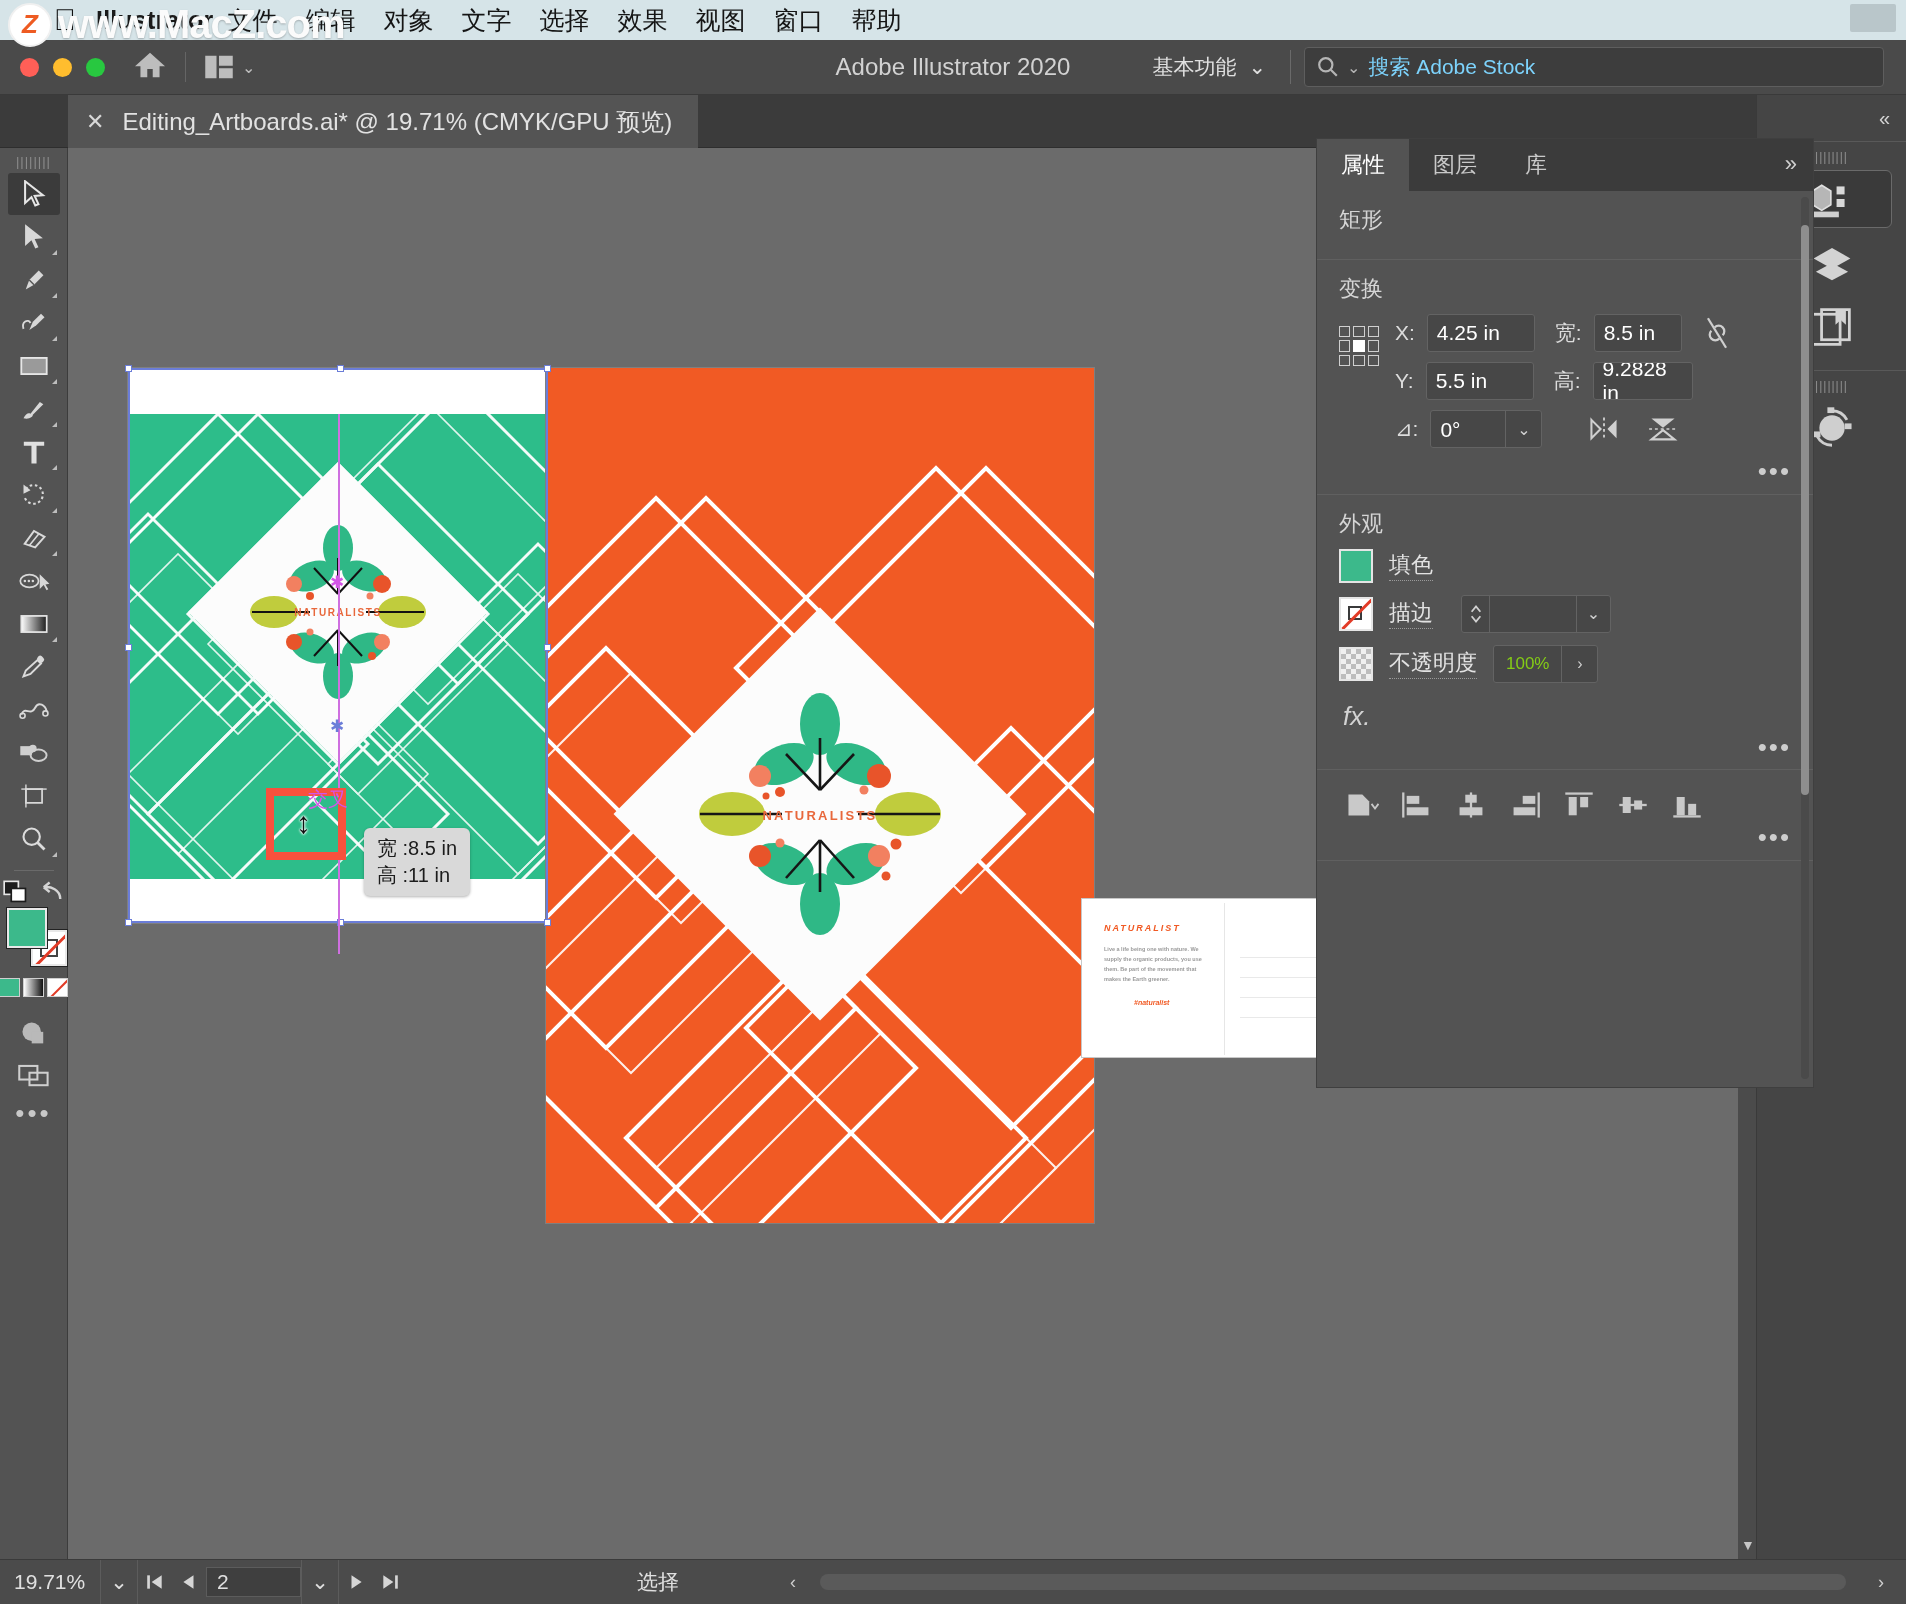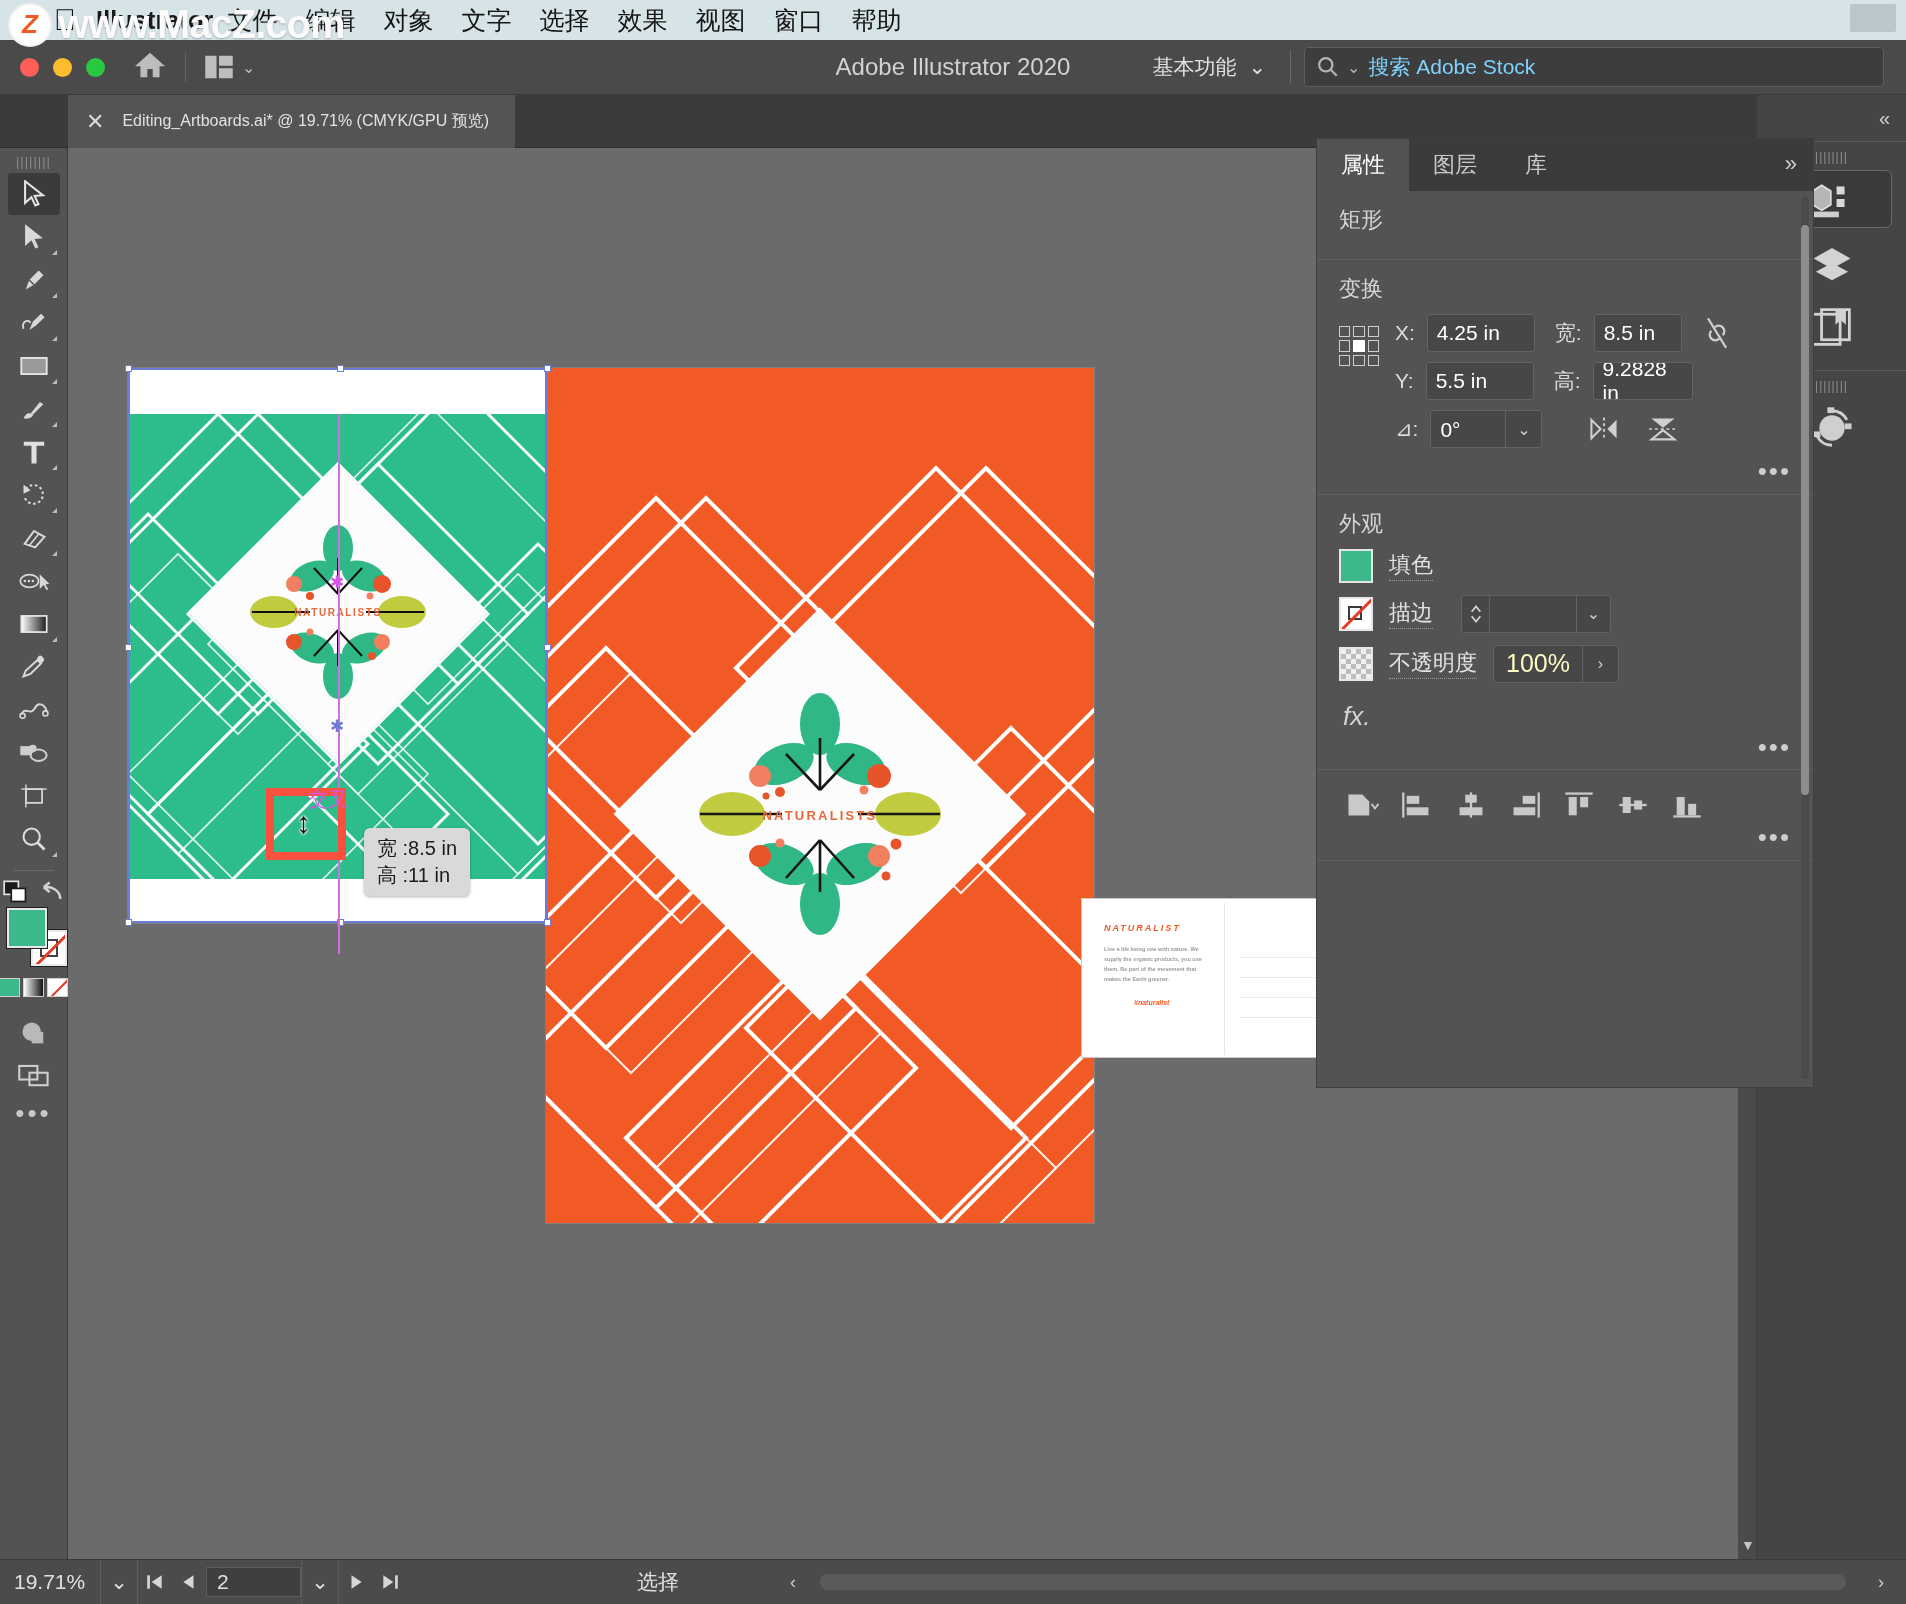--- a/index.html
+++ b/index.html
@@ -87,21 +87,21 @@
   .doc-tabbar {
     position: absolute; top: 95px; left: 0; width: 1906px; height: 53px;
     background: #3b3b3b; border-bottom: 1px solid #2e2e2e; z-index: 18;
   }
   .doc-tab {
     position: absolute; left: 68px; top: 0; height: 53px;
     background: #545454; display: flex; align-items: center;
     padding: 0 26px 0 18px; gap: 18px;
   }
   .doc-tab .x { font-size: 22px; color: #d8d8d8; }
-  .doc-tab .label { font-size: 16px; color: #e2e2e2; white-space: nowrap; }
+  .doc-tab .label { font-size: 24px; color: #e2e2e2; white-space: nowrap; }
 
   
   .toolpanel {
     position: absolute; top: 148px; left: 0; width: 68px; bottom: 45px;
     background: #535353; border-right: 1px solid #3c3c3c;
     display: flex; flex-direction: column; align-items: center;
     padding-top: 6px; z-index: 16;
   }
   .tp-grip { color:#8c8c8c; font-size:13px; letter-spacing:1px; margin-bottom:4px;}
   .tool {
@@ -248,21 +248,21 @@
   }
   .appear-label { font-size: 22px; color: #e2e2e2; border-bottom: 1px dotted #9a9a9a; }
   .stepper {
     display:flex; align-items:stretch; border:1px solid #636363; border-radius:3px;
     height: 38px; background:#474747; overflow:hidden;
   }
   .stepper .arrows { width:28px; display:flex; flex-direction:column; justify-content:center; align-items:center; color:#d0d0d0; font-size:12px; border-right:1px solid #636363;}
   .stepper .val { width: 86px; }
   .stepper .drop { width:34px; display:flex; align-items:center; justify-content:center; color:#d0d0d0; border-left:1px solid #636363;}
   .op-field { display:flex; align-items:stretch; border:1px solid #636363; border-radius:3px; height:38px; background:#474747;}
-  .op-field .v { padding: 0 12px; display:flex; align-items:center; font-size:25px; color:#fef9c3;}
+  .op-field .v { padding: 0 12px; display:flex; align-items:center; font-size:17px; color:#84cc16;}
   .op-field .c { width:36px; display:flex; align-items:center; justify-content:center; color:#d0d0d0; border-left:1px solid #636363;}
   .fx-row { font-size: 26px; color: #d3d3d3; font-style: italic; padding: 6px 0 2px 4px; }
   .align-row { display: flex; align-items: center; gap: 22px; padding: 6px 0 4px 2px; }
   .psb {
     position: absolute; right: 4px; top: 6px; width: 8px; bottom: 8px;
     background: #4a4a4a; border-radius: 4px;
   }
   .psb .thumb { position:absolute; top: 28px; width:8px; height: 570px; background:#8e8e8e; border-radius:4px;}
   .sb-caret { position:absolute; right:2px; top:-16px; color:#c0c0c0; font-size:16px;}
 

